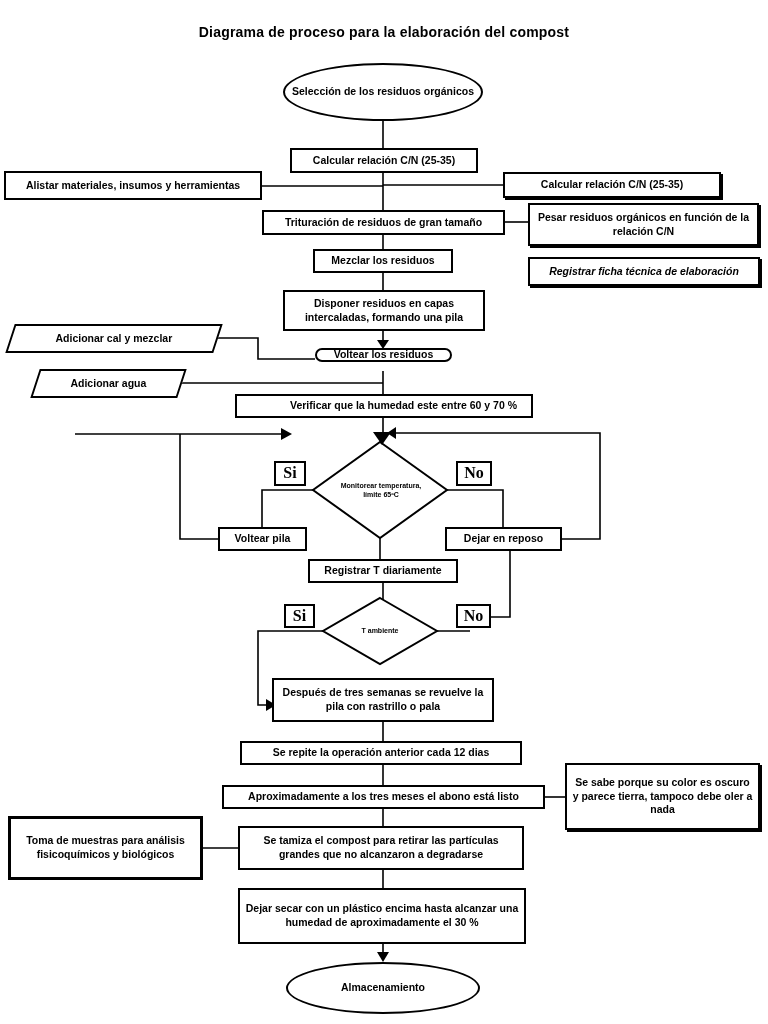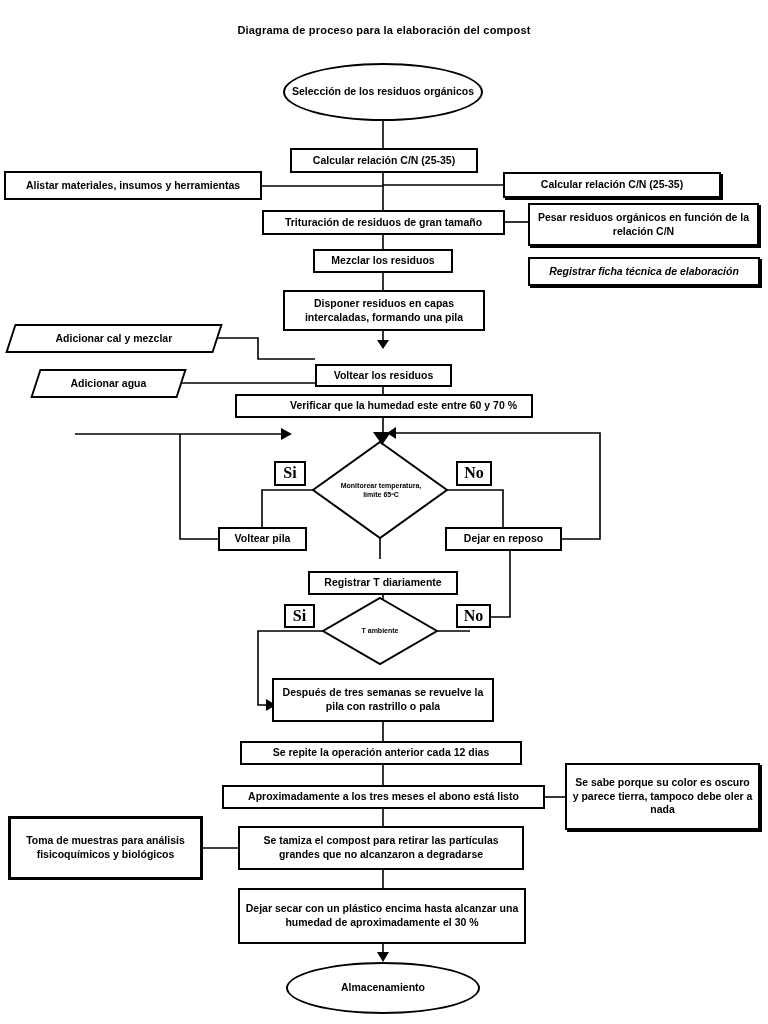--- a/index.html
+++ b/index.html
@@ -3,21 +3,21 @@
 <meta charset="utf-8">
 <style>
   html,body{margin:0;padding:0;background:#fff;}
   #canvas{
     position:relative;width:768px;height:1024px;background:#fff;overflow:hidden;
     font-family:"Liberation Sans",sans-serif;color:#000;
   }
   #wires{position:absolute;left:0;top:0;}
   .title{
     position:absolute;left:0;top:24px;width:768px;text-align:center;
-    font-size:11px;font-weight:bold;letter-spacing:.2px;
+    font-size:14px;font-weight:bold;letter-spacing:.2px;
   }
   .box{
     position:absolute;box-sizing:border-box;background:#fff;border:2px solid #000;
     display:flex;align-items:center;justify-content:center;text-align:center;
     font-weight:bold;font-size:10.5px;line-height:1.3;padding:1px 5px;
   }
   .shadowed{box-shadow:2px 2px 0 #000;}
   .thick{border-width:3px;}
   .ellipse{border-radius:50%;}
   .para{transform:skewX(-18deg);}
@@ -118,21 +118,21 @@
     </div>
 
   <div class="box para" style="left:10px;top:324px;width:208px;height:29px;">
       <span class="unskew">Adicionar cal y mezclar</span>
     </div>
 
   <div class="box para" style="left:35px;top:369px;width:147px;height:29px;">
       <span class="unskew">Adicionar agua</span>
     </div>
 
-  <div class="box" style="left:315px;top:364px;width:137px;height:23px;">
+  <div class="box" style="left:315px;top:348px;width:137px;height:14px;border-radius:11px;">
       <span>Voltear los residuos</span>
     </div>
 
   <div class="box" style="left:235px;top:394px;width:298px;height:24px;padding-left:44px;">
       <span>Verificar que la humedad este entre 60 y 70 %</span>
     </div>
 
   <div class="dlabel" style="left:338px;top:466px;width:86px;height:48px;">Monitorear temperatura, límite 65ºC</div>
 
   <div class="box small" style="left:274px;top:461px;width:32px;height:25px;">
@@ -144,21 +144,21 @@
     </div>
 
   <div class="box" style="left:218px;top:527px;width:89px;height:24px;">
       <span>Voltear pila</span>
     </div>
 
   <div class="box" style="left:445px;top:527px;width:117px;height:24px;">
       <span>Dejar en reposo</span>
     </div>
 
-  <div class="box" style="left:308px;top:559px;width:150px;height:24px;margin-top:12px;">
+  <div class="box" style="left:308px;top:559px;width:150px;height:24px;">
       <span>Registrar T diariamente</span>
     </div>
 
   <div class="dlabel" style="left:340px;top:620px;width:80px;height:22px;">T ambiente</div>
 
   <div class="box small" style="left:284px;top:604px;width:31px;height:24px;">
       <span>Si</span>
     </div>
 
   <div class="box small" style="left:456px;top:604px;width:35px;height:24px;">

